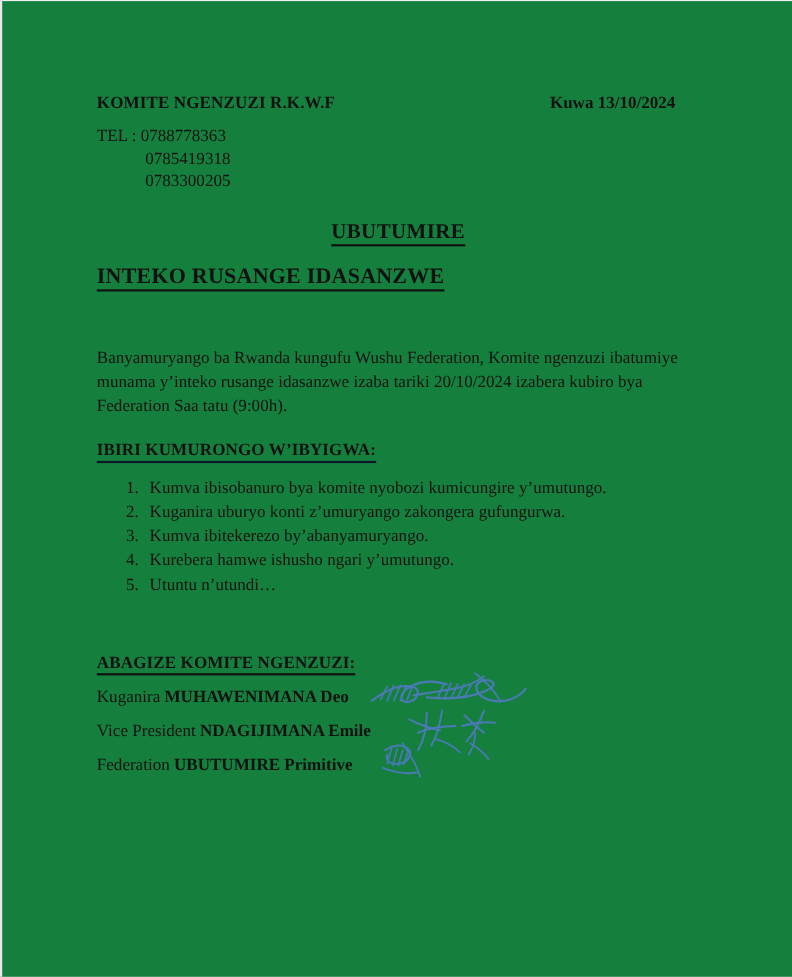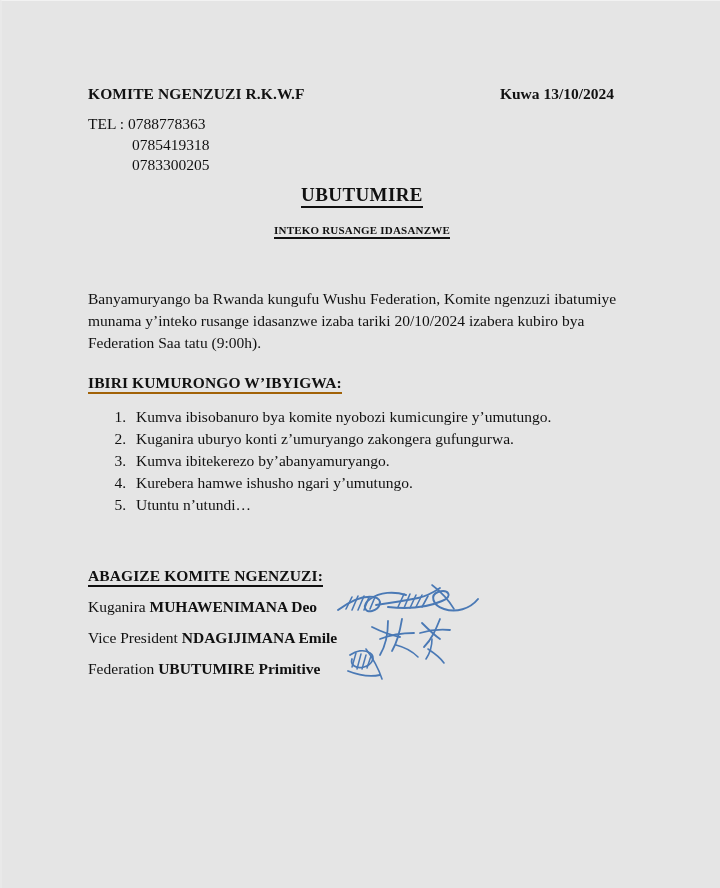--- a/index.html
+++ b/index.html
@@ -14,21 +14,21 @@
     overflow: hidden;
     font-family: "Liberation Serif", "DejaVu Serif", serif;
     color: #111111;
     position: relative;
   }
   .page {
     position: absolute;
     left: 0; top: 0;
     width: 720px;
     height: 888px;
-    background: #e5e5e5;
+    background: #15803d;
     box-sizing: border-box;
     border-left: 2px solid #e9e9e9;
     border-top: 1px solid #f2f2f2;
   }
   .content {
     position: absolute;
     left: 86px;
     top: 84px;
     width: 548px;
   }
@@ -64,30 +64,29 @@
   .tel-line.indented {
     padding-left: 44px;
   }
 
   
   .title-main {
     text-align: center;
     font-weight: bold;
     font-size: 19px;
     letter-spacing: 0.4px;
-    margin-top: 8px;
+    margin-top: 24px;
   }
   .title-main span {
     border-bottom: 2px solid #111111;
     padding-bottom: 1px;
   }
   .title-sub {
-    text-align: center;
-    font-weight: bold;
-    font-size: 11px;
+    font-weight: bold;
+    font-size: 20px;
     letter-spacing: 0.2px;
     margin-top: 18px;
   }
   .title-sub span {
     border-bottom: 2px solid #111111;
     padding-bottom: 1px;
   }
 
   
   .para {
@@ -98,21 +97,21 @@
   .para-1 { margin-top: 52px; }
   .para-2 { margin-top: 20px; }
 
   .section-heading {
     margin-top: 20px;
     font-weight: bold;
     font-size: 15.5px;
     letter-spacing: 0.1px;
   }
   .section-heading span {
-    border-bottom: 2px solid #a16207;
+    border-bottom: 2px solid #0f172a;
     padding-bottom: 1px;
   }
 
   
   .agenda {
     margin: 14px 0 0 0;
     padding-left: 42px;
     font-size: 15.5px;
     line-height: 1.36;
   }

